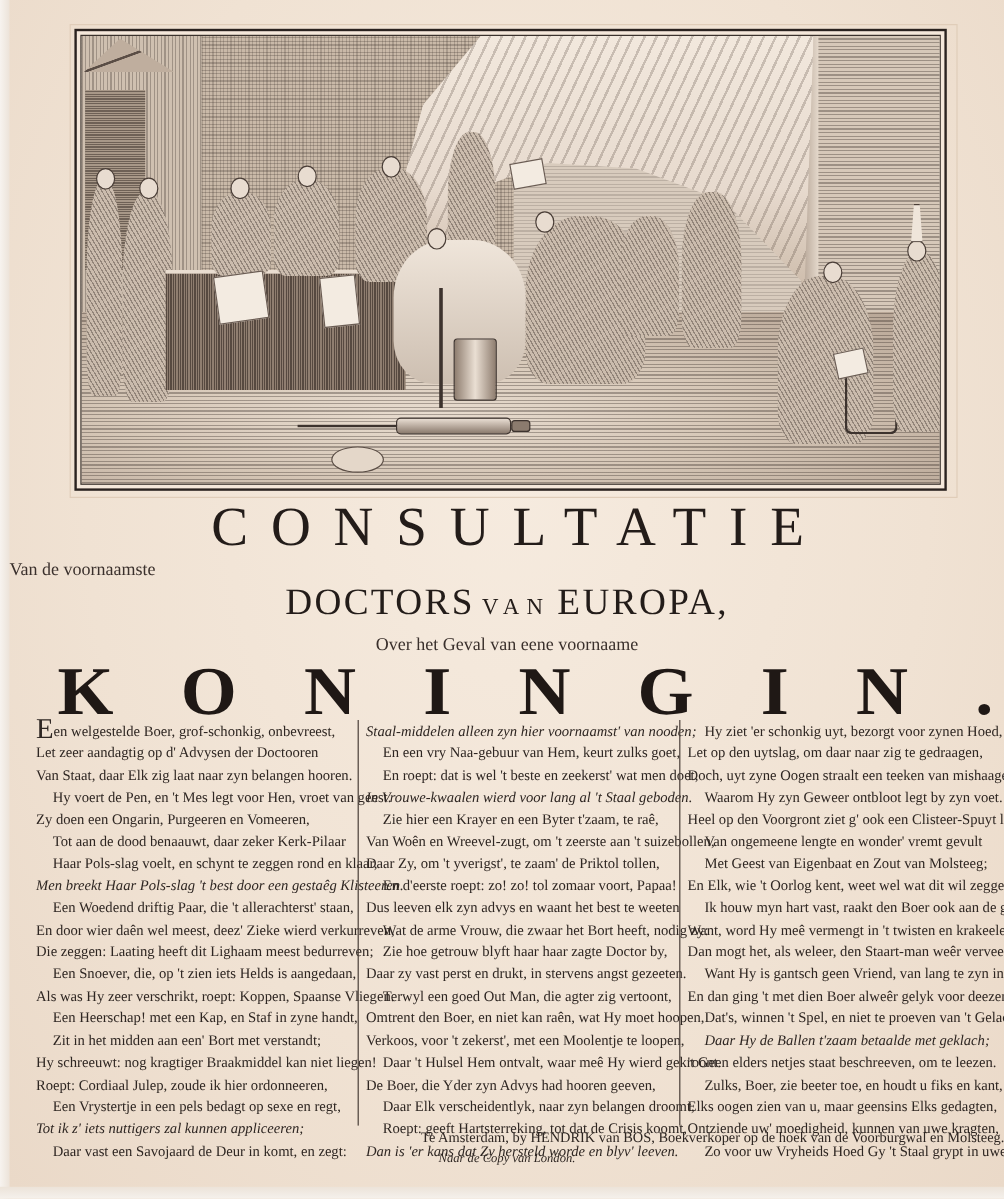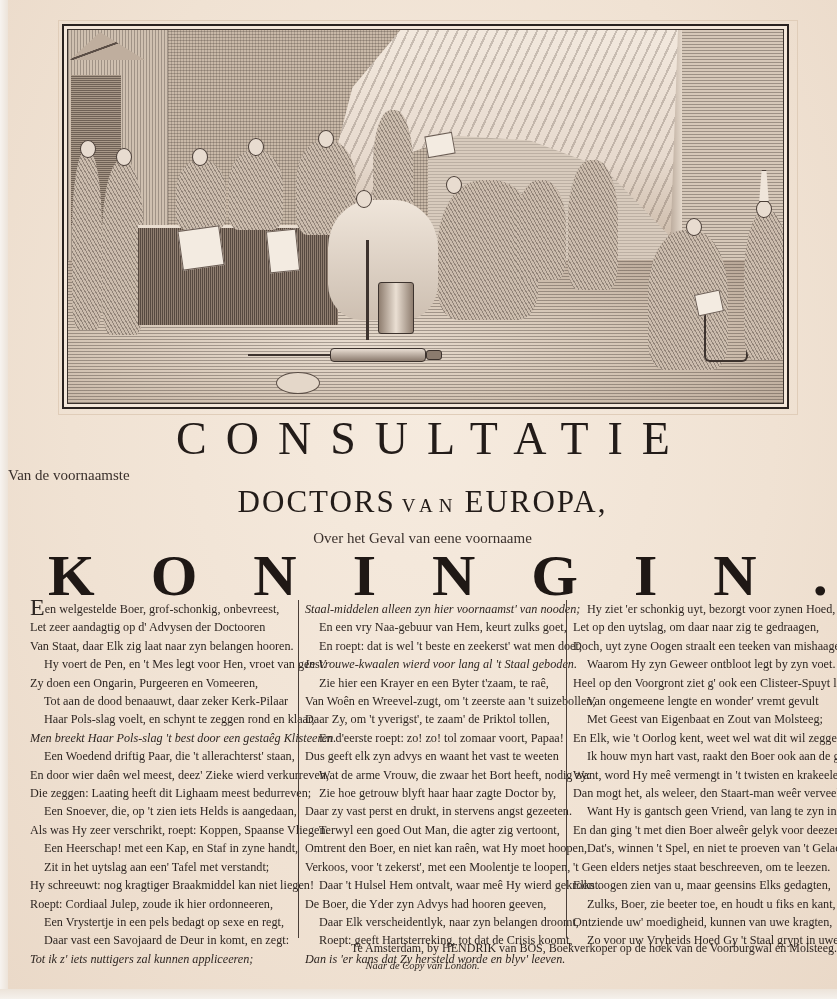--- a/index.html
+++ b/index.html
@@ -228,37 +228,37 @@
         <span class="line">Zy doen een Ongarin, Purgeeren en Vomeeren,</span>
         <span class="line indent">Tot aan de dood benaauwt, daar zeker Kerk-Pilaar</span>
         <span class="line indent">Haar Pols-slag voelt, en schynt te zeggen rond en klaar,</span>
         <span class="line it">Men breekt Haar Pols-slag 't best door een gestaêg Klisteeren.</span>
         <span class="line indent">Een Woedend driftig Paar, die 't allerachterst' staan,</span>
         <span class="line">En door wier daên wel meest, deez' Zieke wierd verkurreven,</span>
         <span class="line">Die zeggen: Laating heeft dit Lighaam meest bedurreven;</span>
         <span class="line indent">Een Snoever, die, op 't zien iets Helds is aangedaan,</span>
         <span class="line">Als was Hy zeer verschrikt, roept: Koppen, Spaanse Vliegen.</span>
         <span class="line indent">Een Heerschap! met een Kap, en Staf in zyne handt,</span>
-        <span class="line indent">Zit in het uytslag aan een' Tafel met verstandt;</span>
+        <span class="line indent">Zit in het midden aan een' Bort met verstandt;</span>
         <span class="line">Hy schreeuwt: nog kragtiger Braakmiddel kan niet liegen!</span>
         <span class="line">Roept: Cordiaal Julep, zoude ik hier ordonneeren,</span>
         <span class="line indent">Een Vrystertje in een pels bedagt op sexe en regt,</span>
+        <span class="line it">Tot ik z' iets nuttigers zal kunnen appliceeren;</span>
         <span class="line indent">Daar vast een Savojaard de Deur in komt, en zegt:</span>
-        <span class="line it">Tot ik z' iets nuttigers zal kunnen appliceeren;</span>
       </div>
     <div class="col col-2" id="col1">
         <span class="line it">Staal-middelen alleen zyn hier voornaamst' van nooden;</span>
         <span class="line indent">En een vry Naa-gebuur van Hem, keurt zulks goet,</span>
         <span class="line indent">En roept: dat is wel 't beste en zeekerst' wat men doet,</span>
         <span class="line it">In Vrouwe-kwaalen wierd voor lang al 't Staal geboden.</span>
         <span class="line indent">Zie hier een Krayer en een Byter t'zaam, te raê,</span>
         <span class="line">Van Woên en Wreevel-zugt, om 't zeerste aan 't suizebollen,</span>
         <span class="line">Daar Zy, om 't yverigst', te zaam' de Priktol tollen,</span>
         <span class="line indent">En d'eerste roept: zo! zo! tol zomaar voort, Papaa!</span>
-        <span class="line">Dus geeft elk zyn advys en waant het vast te weeten</span>
+        <span class="line">Dus leeven elk zyn advys en waant het best te weeten</span>
         <span class="line indent">Wat de arme Vrouw, die zwaar het Bort heeft, nodig zy:</span>
         <span class="line indent">Zie hoe getrouw blyft haar haar zagte Doctor by,</span>
         <span class="line">Daar zy vast perst en drukt, in stervens angst gezeeten.</span>
         <span class="line indent">Terwyl een goed Out Man, die agter zig vertoont,</span>
         <span class="line">Omtrent den Boer, en niet kan raên, wat Hy moet hoopen,</span>
         <span class="line">Verkoos, voor 't zekerst', met een Moolentje te loopen,</span>
         <span class="line indent">Daar 't Hulsel Hem ontvalt, waar meê Hy wierd gekroont.</span>
         <span class="line">De Boer, die Yder zyn Advys had hooren geeven,</span>
         <span class="line indent">Daar Elk verscheidentlyk, naar zyn belangen droomt,</span>
         <span class="line indent">Roept: geeft Hartsterreking, tot dat de Crisis koomt,</span>
@@ -272,23 +272,24 @@
         <span class="line">Heel op den Voorgront ziet g' ook een Clisteer-Spuyt leggen</span>
         <span class="line indent">Van ongemeene lengte en wonder' vremt gevult</span>
         <span class="line indent">Met Geest van Eigenbaat en Zout van Molsteeg;</span>
         <span class="line">En Elk, wie 't Oorlog kent, weet wel wat dit wil zeggen.</span>
         <span class="line indent">Ik houw myn hart vast, raakt den Boer ook aan de gang!</span>
         <span class="line">Want, word Hy meê vermengt in 't twisten en krakeelen,</span>
         <span class="line">Dan mogt het, als weleer, den Staart-man weêr verveelen;</span>
         <span class="line indent">Want Hy is gantsch geen Vriend, van lang te zyn in Dwang;</span>
         <span class="line">En dan ging 't met dien Boer alweêr gelyk voor deezen;</span>
         <span class="line indent">Dat's, winnen 't Spel, en niet te proeven van 't Gelach;</span>
+        <span class="line indent it">Daar Hy de Ballen t'zaam betaalde met geklach;</span>
         <span class="line">'t Geen elders netjes staat beschreeven, om te leezen.</span>
+        <span class="line indent">Zulks, Boer, zie beeter toe, en houdt u fiks en kant,</span>
         <span class="line">Elks oogen zien van u, maar geensins Elks gedagten,</span>
-        <span class="line indent">Zulks, Boer, zie beeter toe, en houdt u fiks en kant,</span>
         <span class="line">Ontziende uw' moedigheid, kunnen van uwe kragten,</span>
         <span class="line indent">Zo voor uw Vryheids Hoed Gy 't Staal grypt in uwe Hand.</span>
       </div>
   </div>
 
   <div class="imprint">Te Amsterdam, by HENDRIK van BOS, Boekverkoper op de hoek van de Voorburgwal en Molsteeg.</div>
   <div class="imprint-sub">Naar de Copy van London.</div>
 </div>
 
 </body></html>

